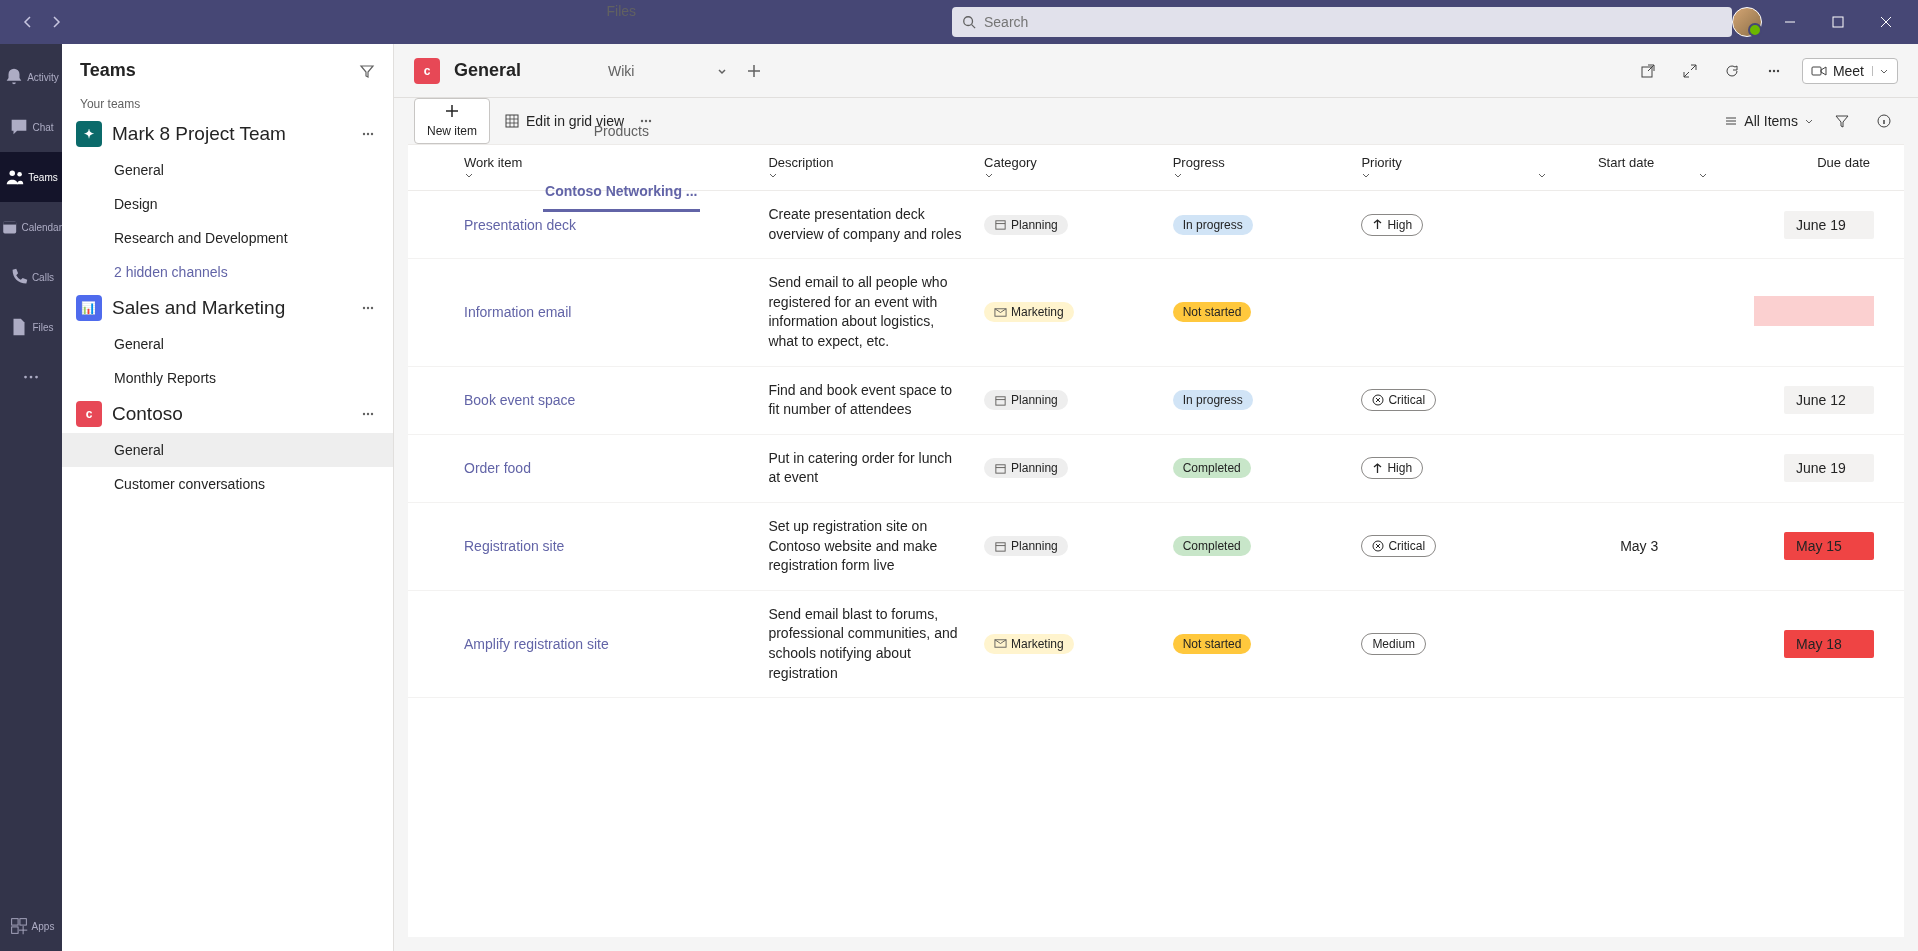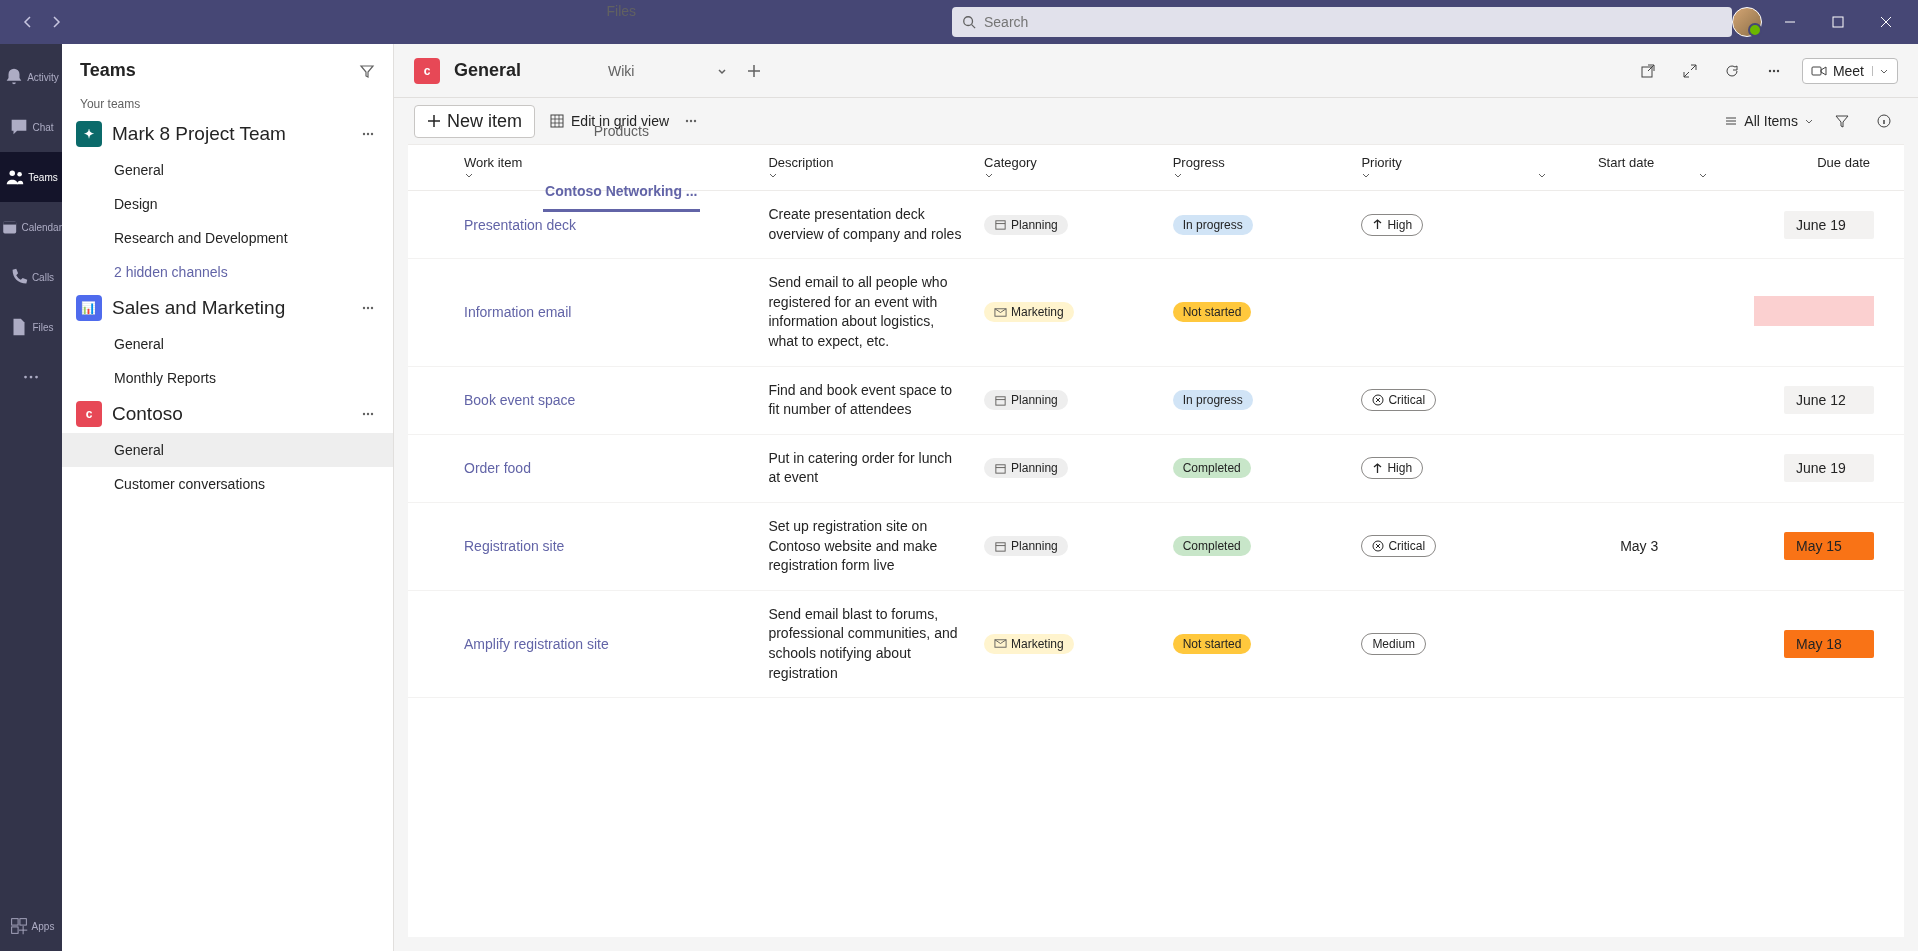--- a/index.html
+++ b/index.html
@@ -54,21 +54,21 @@
 .tab.active::after { content: ""; position: absolute; left: 0; right: 0; bottom: -1px; height: 3px; background: #6264a7; }
 .tab-chev { margin-left: 2px; color: #616161; }
 .tab-add { color: #616161; padding: 4px; cursor: pointer; }
 .tabbar-spacer { flex: 1; }
 .tabbar-action { width: 28px; height: 28px; display: flex; align-items: center; justify-content: center; color: #424242; cursor: pointer; border-radius: 4px; }
 .meet-btn { display: flex; align-items: center; gap: 6px; border: 1px solid #bdbdbd; border-radius: 4px; padding: 4px 8px; font-size: 14px; color: #242424; cursor: pointer; background: #fff; }
 .meet-chev { border-left: 1px solid #bdbdbd; padding-left: 6px; margin-left: 2px; color: #616161; }
 
 
 .toolbar { height: 46px; display: flex; align-items: center; padding: 0 20px; gap: 14px; background: #f5f5f5; }
-.new-item-btn { display: flex; align-items: center; gap: 6px; border: 1px solid #c8c6c4; background: #fff; border-radius: 4px; padding: 5px 12px; font-size: 18px; color: #242424; cursor: pointer; }
+.new-item-btn { display: flex; align-items: center; gap: 6px; border: 1px solid #c8c6c4; background: #fff; border-radius: 4px; padding: 5px 12px; font-size: 12px; color: #242424; cursor: pointer; flex-direction: column; }
 .grid-btn { display: flex; align-items: center; gap: 6px; font-size: 14px; color: #242424; cursor: pointer; }
 .toolbar-more { color: #616161; cursor: pointer; }
 .toolbar-spacer { flex: 1; }
 .view-btn { display: flex; align-items: center; gap: 6px; font-size: 14px; color: #242424; cursor: pointer; }
 
 
 .table-wrap { flex: 1; background: #fff; margin: 0 14px 14px; border-top: 1px solid #edebe9; overflow: hidden; }
 table { width: 100%; border-collapse: collapse; }
 th { text-align: left; font-size: 13px; font-weight: 400; color: #242424; padding: 10px 10px; border-bottom: 1px solid #edebe9; white-space: nowrap; }
 th .chev { margin-left: 4px; color: #616161; }
@@ -77,21 +77,21 @@
 .c-desc { color: #242424; max-width: 140px; line-height: 1.4; }
 .pill { display: inline-flex; align-items: center; gap: 4px; border-radius: 12px; padding: 3px 10px; font-size: 12px; }
 .cat-planning { background: #eeeeee; color: #242424; }
 .cat-marketing { background: #fff4ce; color: #242424; }
 .prog-inprogress { background: #d1e4f6; color: #242424; }
 .prog-notstarted { background: #ffc83d; color: #242424; }
 .prog-completed { background: #c8e6c9; color: #242424; }
 .pri-outline { border: 1px solid #8a8886; background: #fff; color: #242424; }
 .due-cell { display: inline-block; padding: 6px 12px; border-radius: 2px; min-width: 90px; text-align: left; }
 .due-grey { background: #f3f2f1; }
-.due-pink { background: #f97316; }
+.due-pink { background: #ef4444; }
 .due-empty-pink { background: #fbd0d0; width: 120px; height: 30px; display: inline-block; }
 
 .col-work { width: 260px; padding-left: 56px; }
 .col-desc { width: 160px; }
 .col-cat { width: 140px; }
 .col-prog { width: 140px; }
 .col-pri { width: 130px; }
 .col-start { width: 120px; text-align: right; padding-right: 30px; }
 .col-due { width: 160px; text-align: right; padding-right: 30px; }
 

